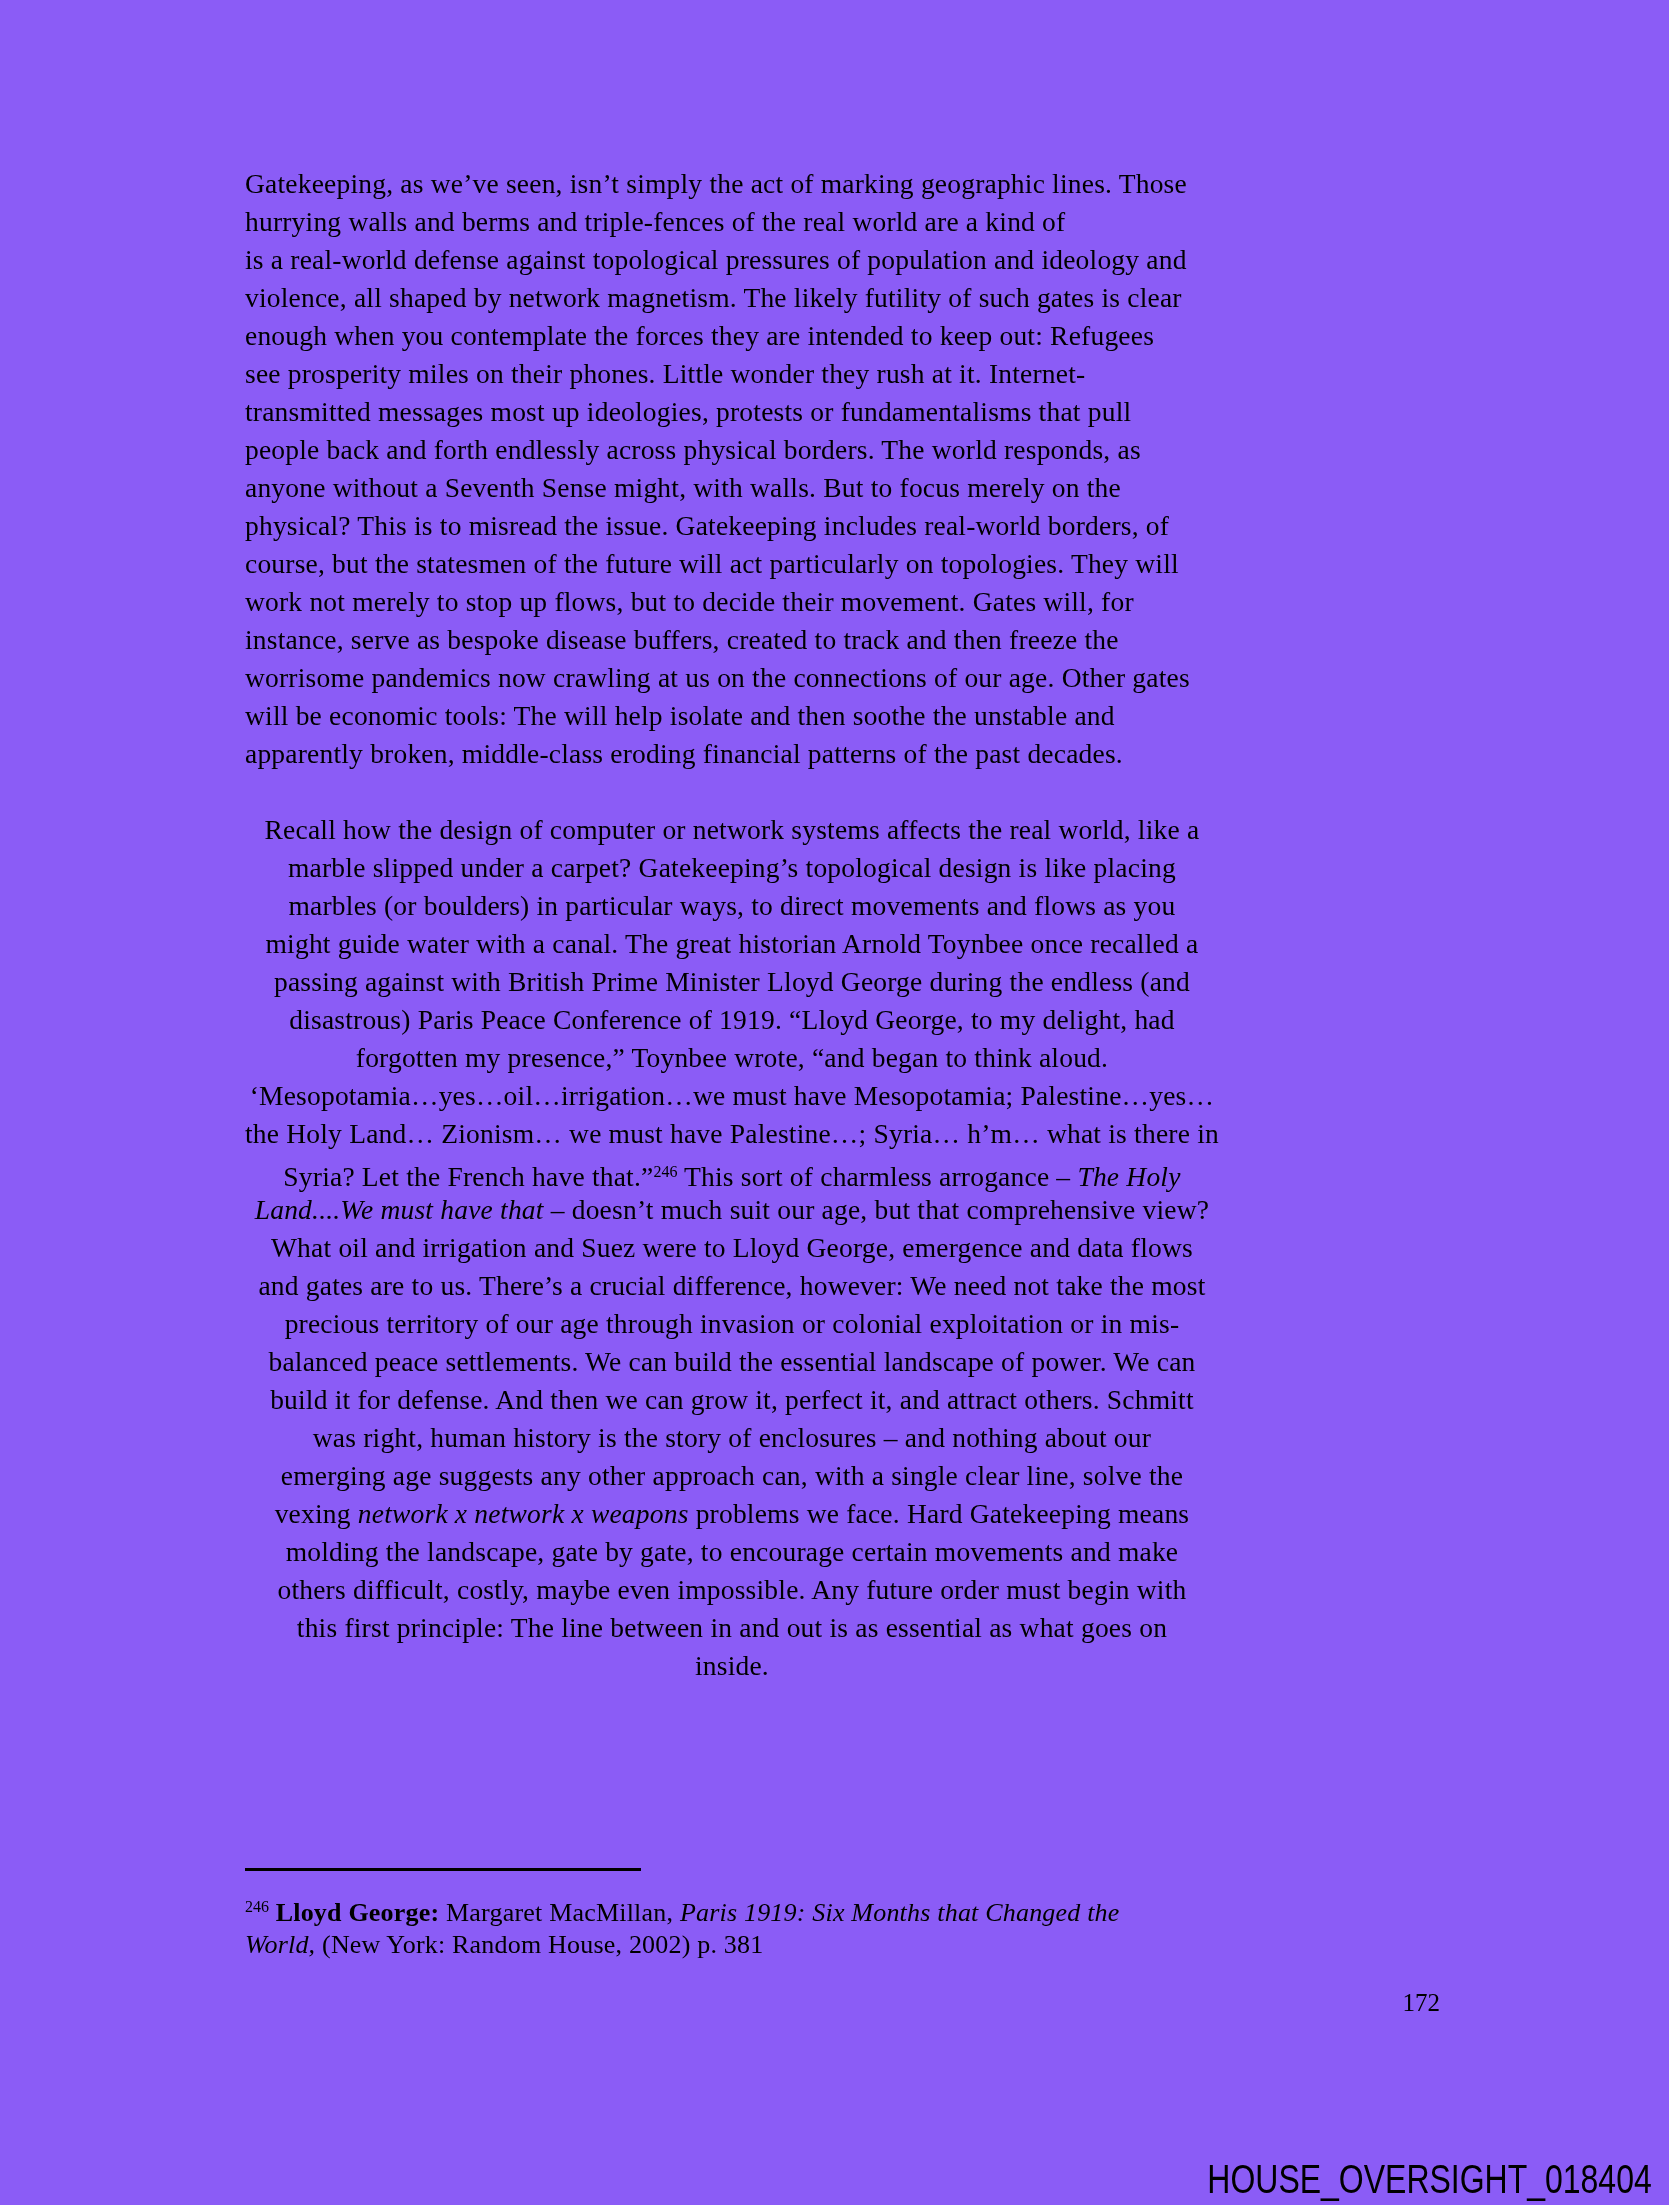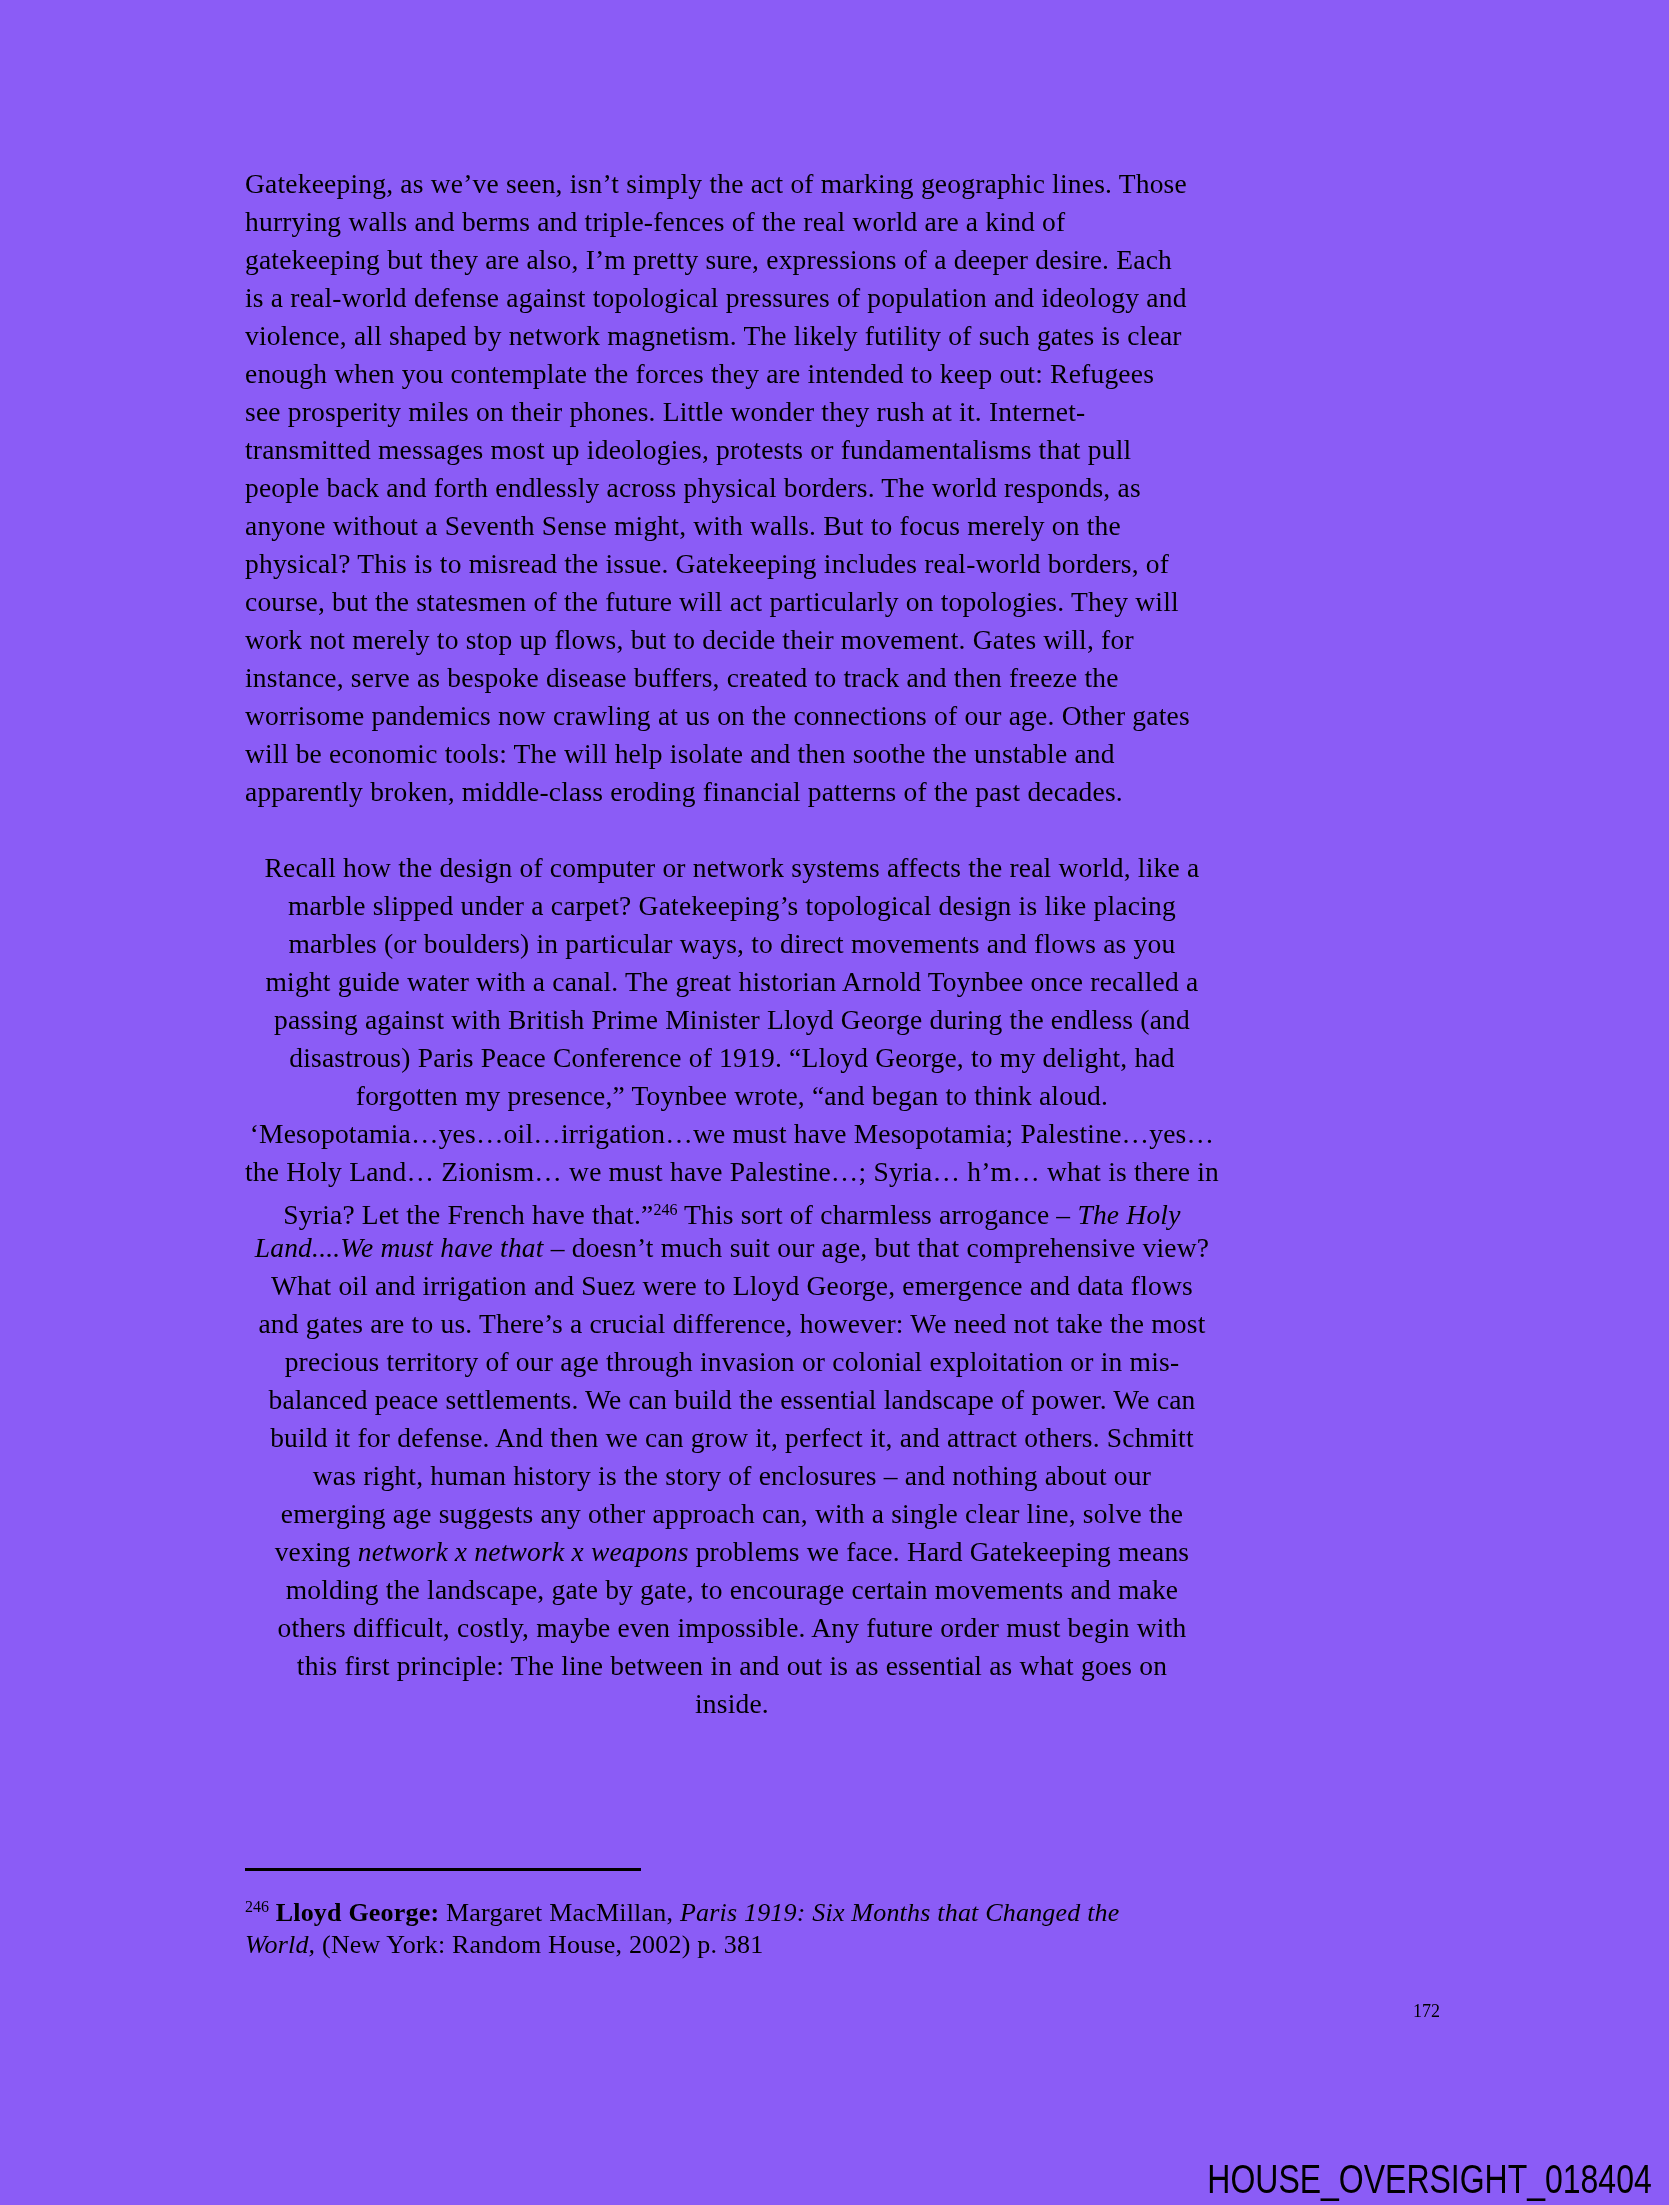--- a/index.html
+++ b/index.html
@@ -41,23 +41,22 @@
     left: 245px;
     top: 1888px;
   }
   .footnote .line { font-size: 26px; }
   .page-number {
     position: absolute;
     left: 245px;
     top: 1987px;
     width: 1195px;
     text-align: right;
-    font-size: 18px;
+    font-size: 25px;
     line-height: 31px;
-    margin-top: 9px;
   }
   .stamp {
     position: absolute;
     right: 17px;
     bottom: 5.2px;
     font-family: "Liberation Sans", sans-serif;
     font-size: 41px;
     line-height: 41px;
     white-space: nowrap;
     transform: scaleX(0.78);
@@ -66,21 +65,20 @@
   }
 </style>
 </head>
 <body>
 
 <div class="page">
   <div class="body-text">
     <div class="paragraph">
         <div class="line"><span>Gatekeeping, as we’ve seen, isn’t simply the act of marking geographic lines. Those</span></div>
         <div class="line"><span>hurrying walls and berms and triple-fences of the real world are a kind of</span></div>
-        <div class="line"><span>gatekeeping but they are also, I’m pretty sure, expressions of a deeper desire. Each</span></div>
         <div class="line"><span>is a real-world defense against topological pressures of population and ideology and</span></div>
         <div class="line"><span>violence, all shaped by network magnetism. The likely futility of such gates is clear</span></div>
         <div class="line"><span>enough when you contemplate the forces they are intended to keep out: Refugees</span></div>
         <div class="line"><span>see prosperity miles on their phones. Little wonder they rush at it. Internet-</span></div>
         <div class="line"><span>transmitted messages most up ideologies, protests or fundamentalisms that pull</span></div>
         <div class="line"><span>people back and forth endlessly across physical borders. The world responds, as</span></div>
         <div class="line"><span>anyone without a Seventh Sense might, with walls. But to focus merely on the</span></div>
         <div class="line"><span>physical? This is to misread the issue. Gatekeeping includes real-world borders, of</span></div>
         <div class="line"><span>course, but the statesmen of the future will act particularly on topologies. They will</span></div>
         <div class="line"><span>work not merely to stop up flows, but to decide their movement. Gates will, for</span></div>

